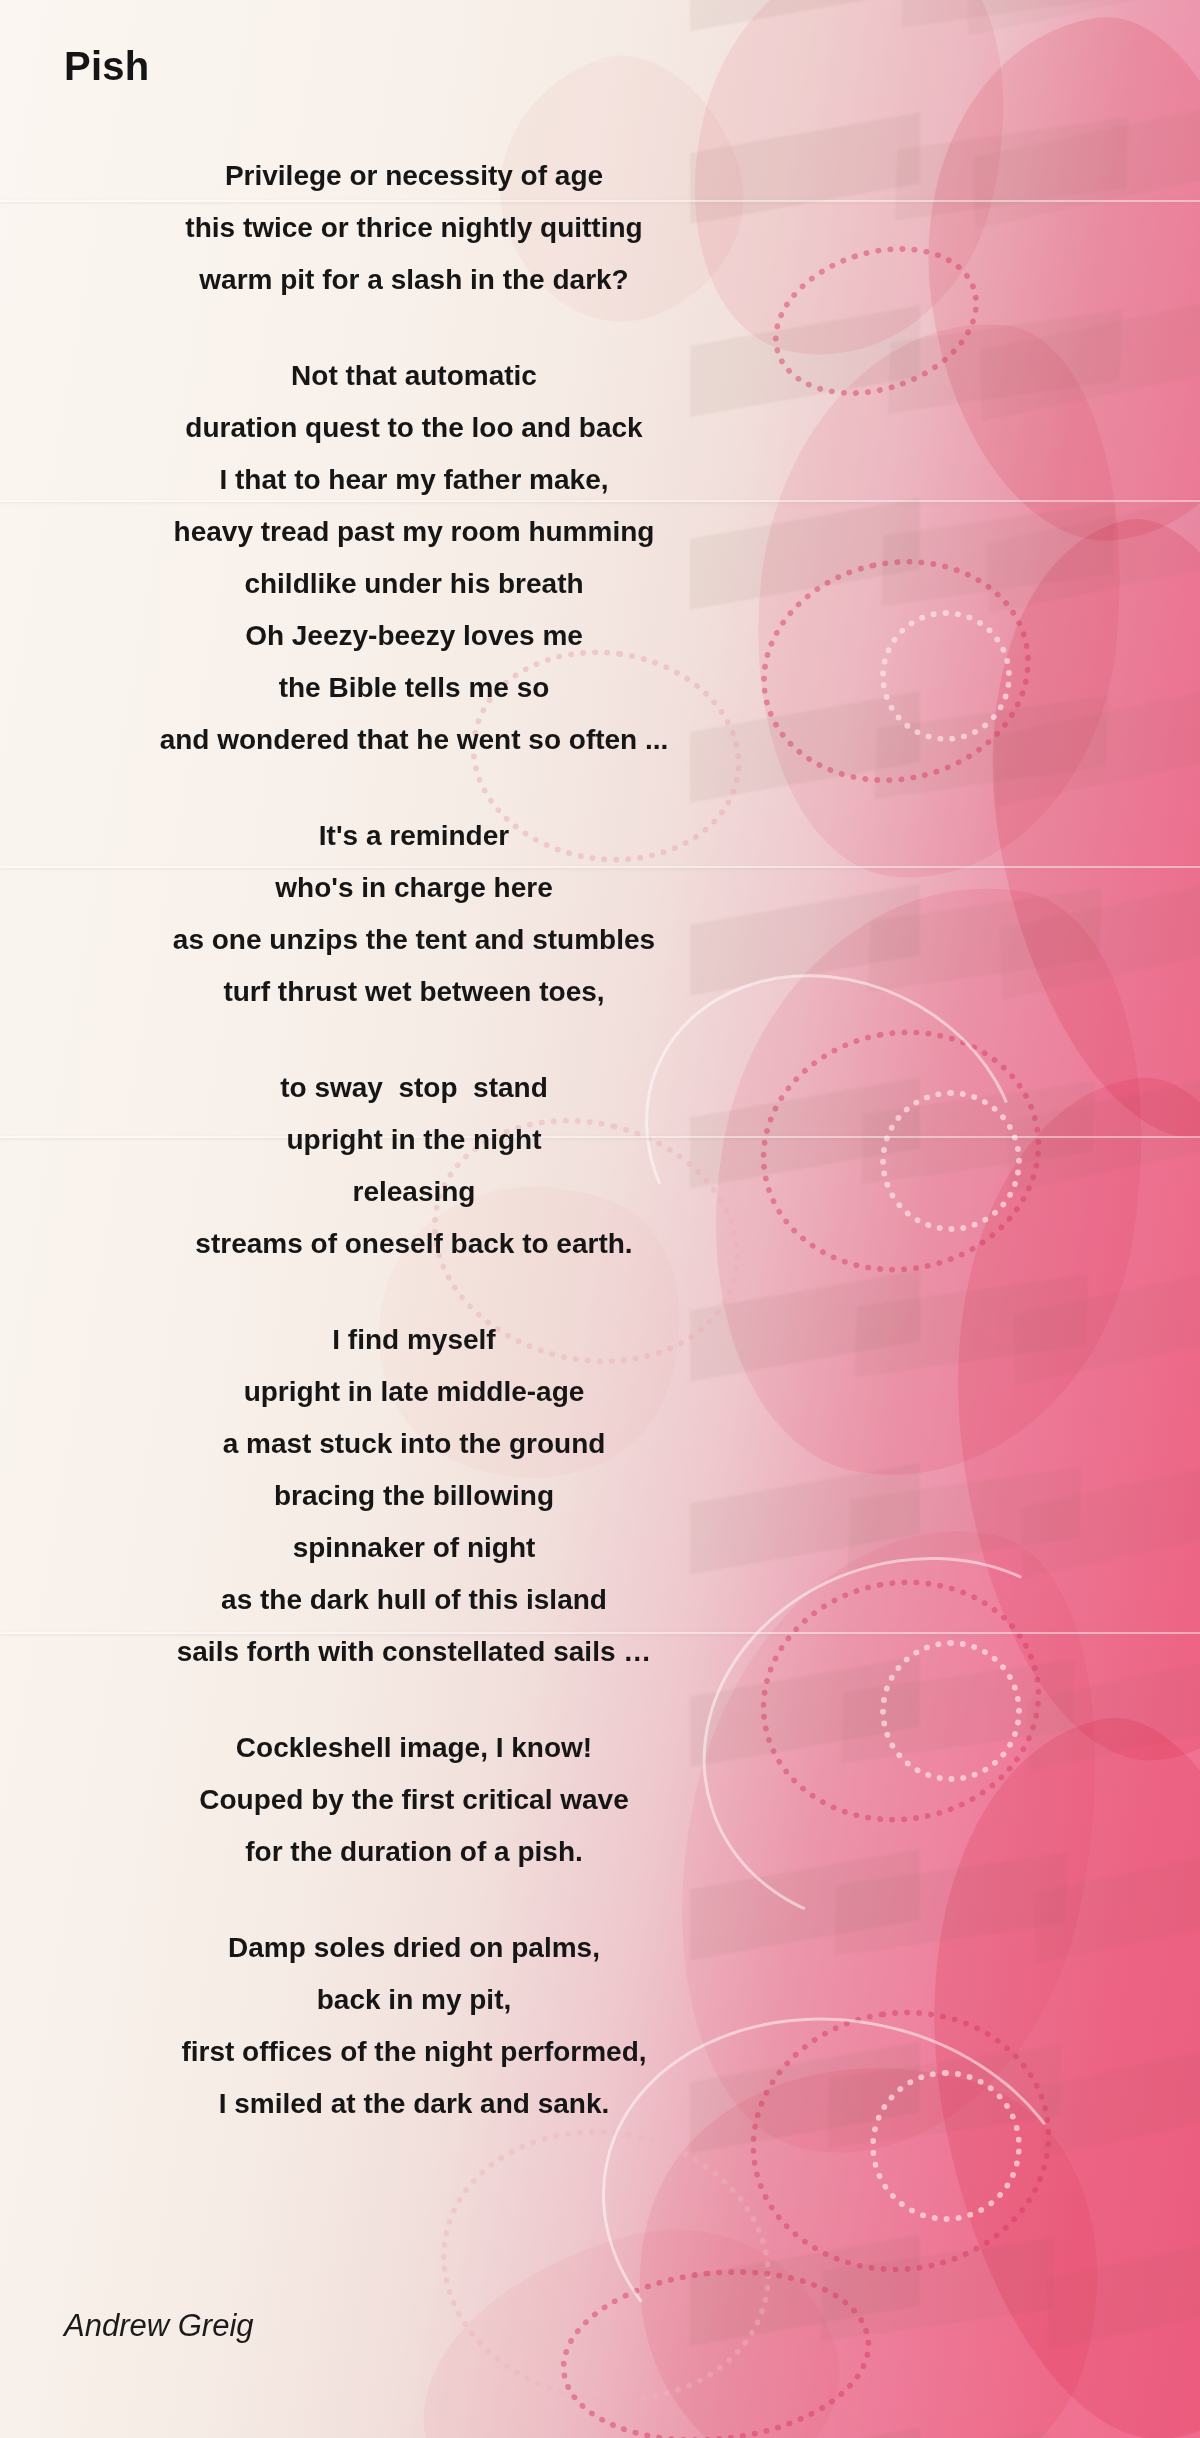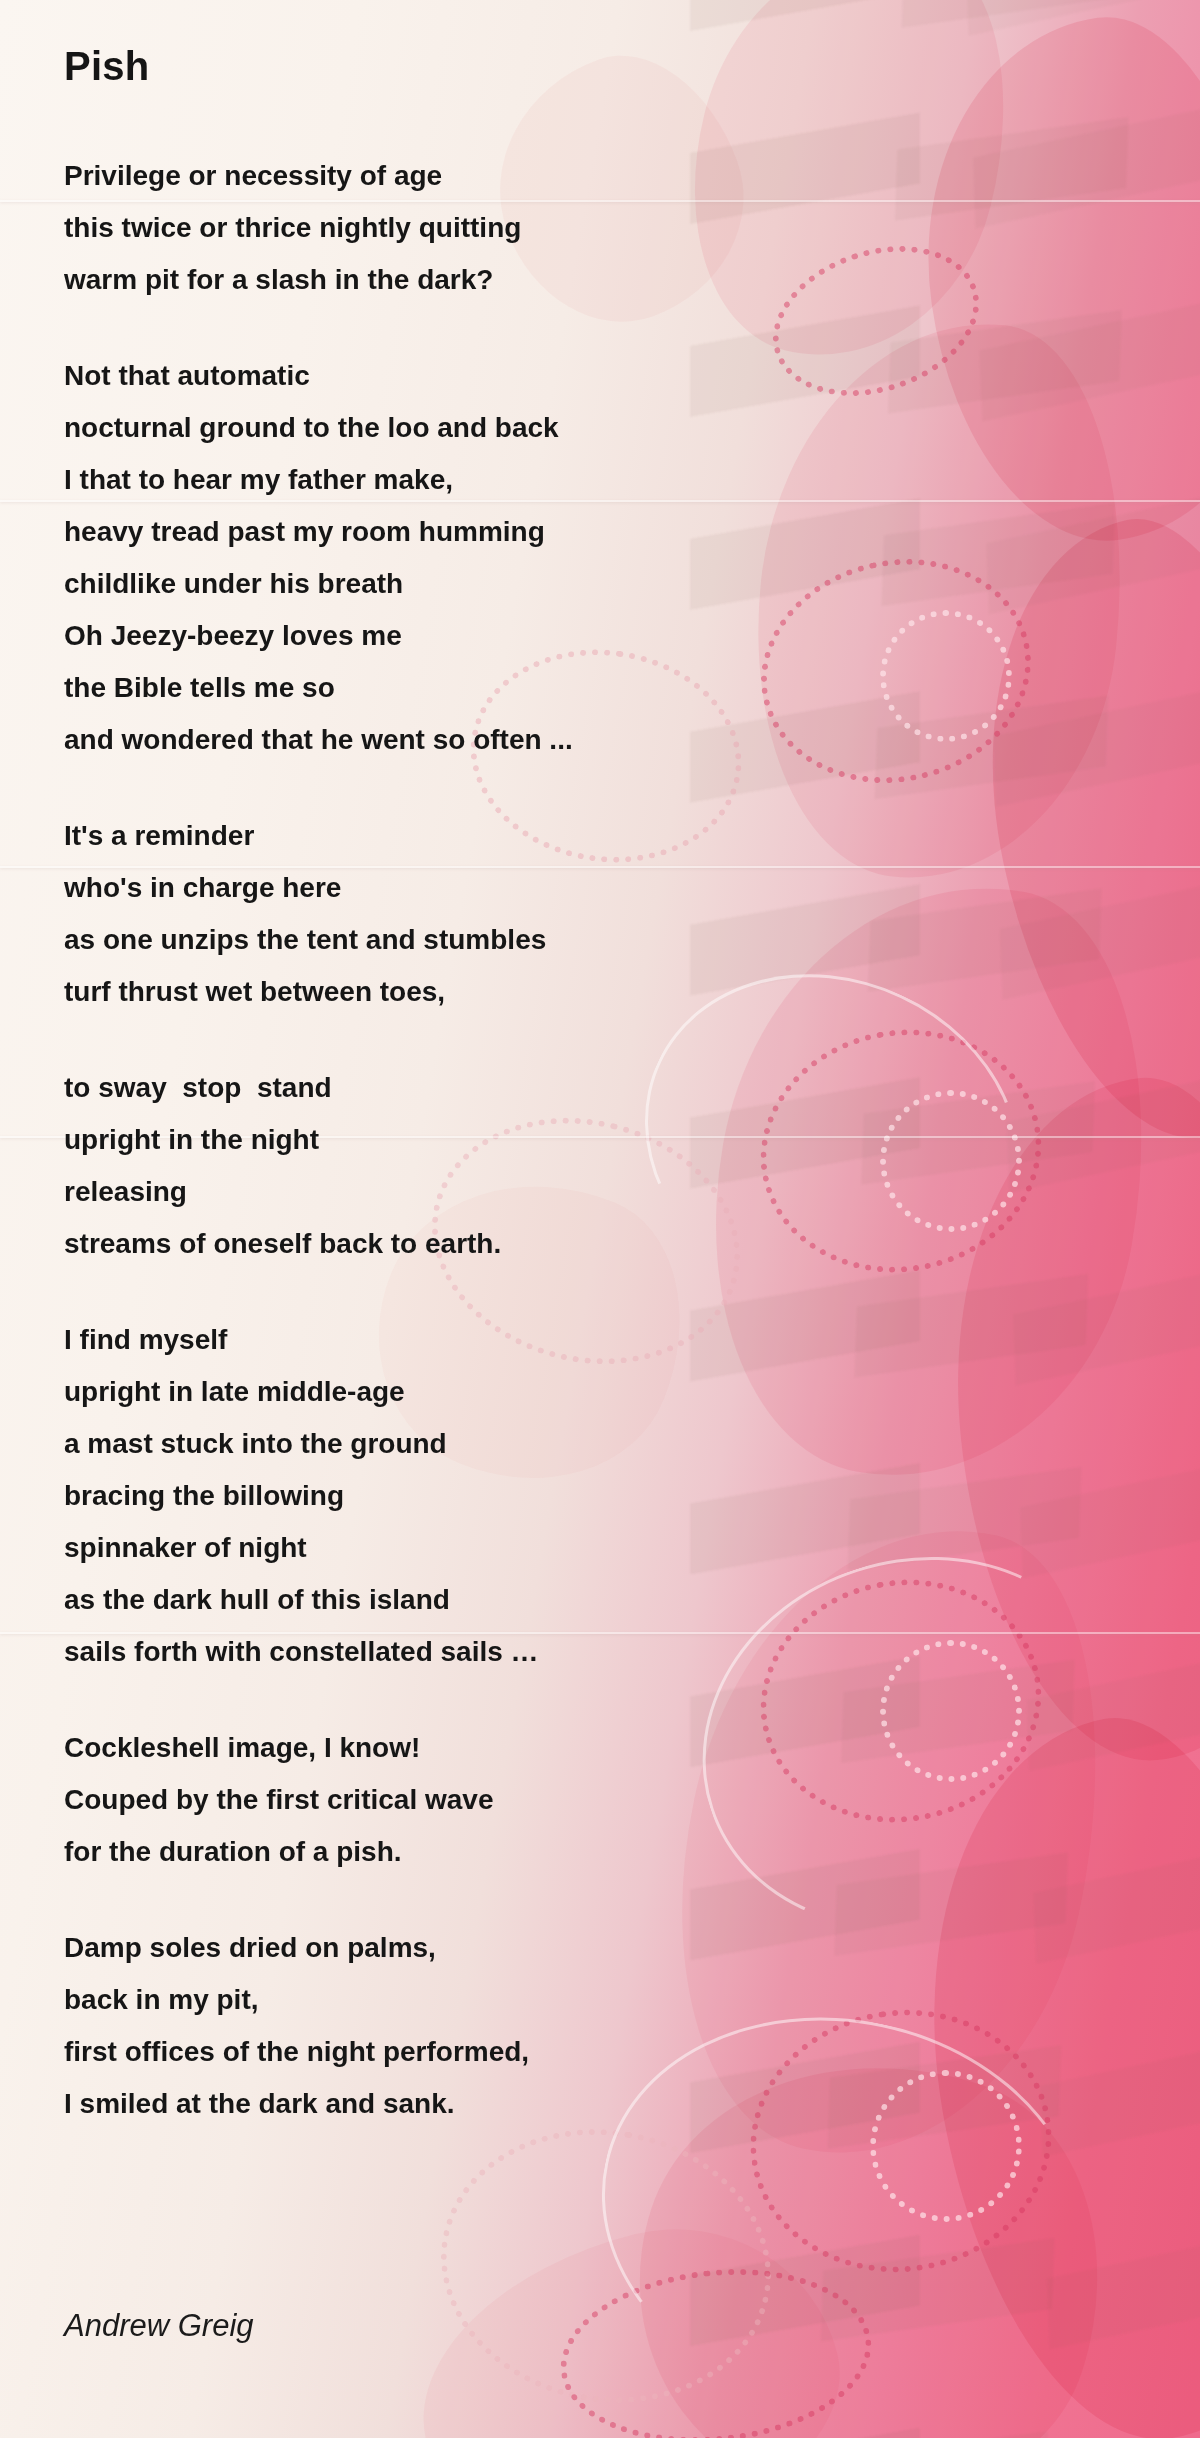--- a/index.html
+++ b/index.html
@@ -13,20 +13,21 @@
     background: #ffffff;
     overflow: hidden;
   }
 
   #poem-page {
     position: relative;
     width: 1200px;
     height: 2438px;
     overflow: hidden;
     background: #f7efe9;
+    text-align: center;
   }
 
   
   .bg-layer {
     position: absolute;
     inset: 0;
     pointer-events: none;
   }
   .bg-base {
     background:
@@ -194,21 +195,21 @@
     <div class="stanzas">
 
       <div class="stanza">
         <div class="line">Privilege or necessity of age</div>
         <div class="line">this twice or thrice nightly quitting</div>
         <div class="line">warm pit for a slash in the dark?</div>
       </div>
 
       <div class="stanza">
         <div class="line">Not that automatic</div>
-        <div class="line">nocturnal ground to the loo and back</div>
+        <div class="line">duration quest to the loo and back</div>
         <div class="line">I that to hear my father make,</div>
         <div class="line">heavy tread past my room humming</div>
         <div class="line">childlike under his breath</div>
         <div class="line">Oh Jeezy-beezy loves me</div>
         <div class="line">the Bible tells me so</div>
         <div class="line">and wondered that he went so often ...</div>
       </div>
 
       <div class="stanza">
         <div class="line">It's a reminder</div>

